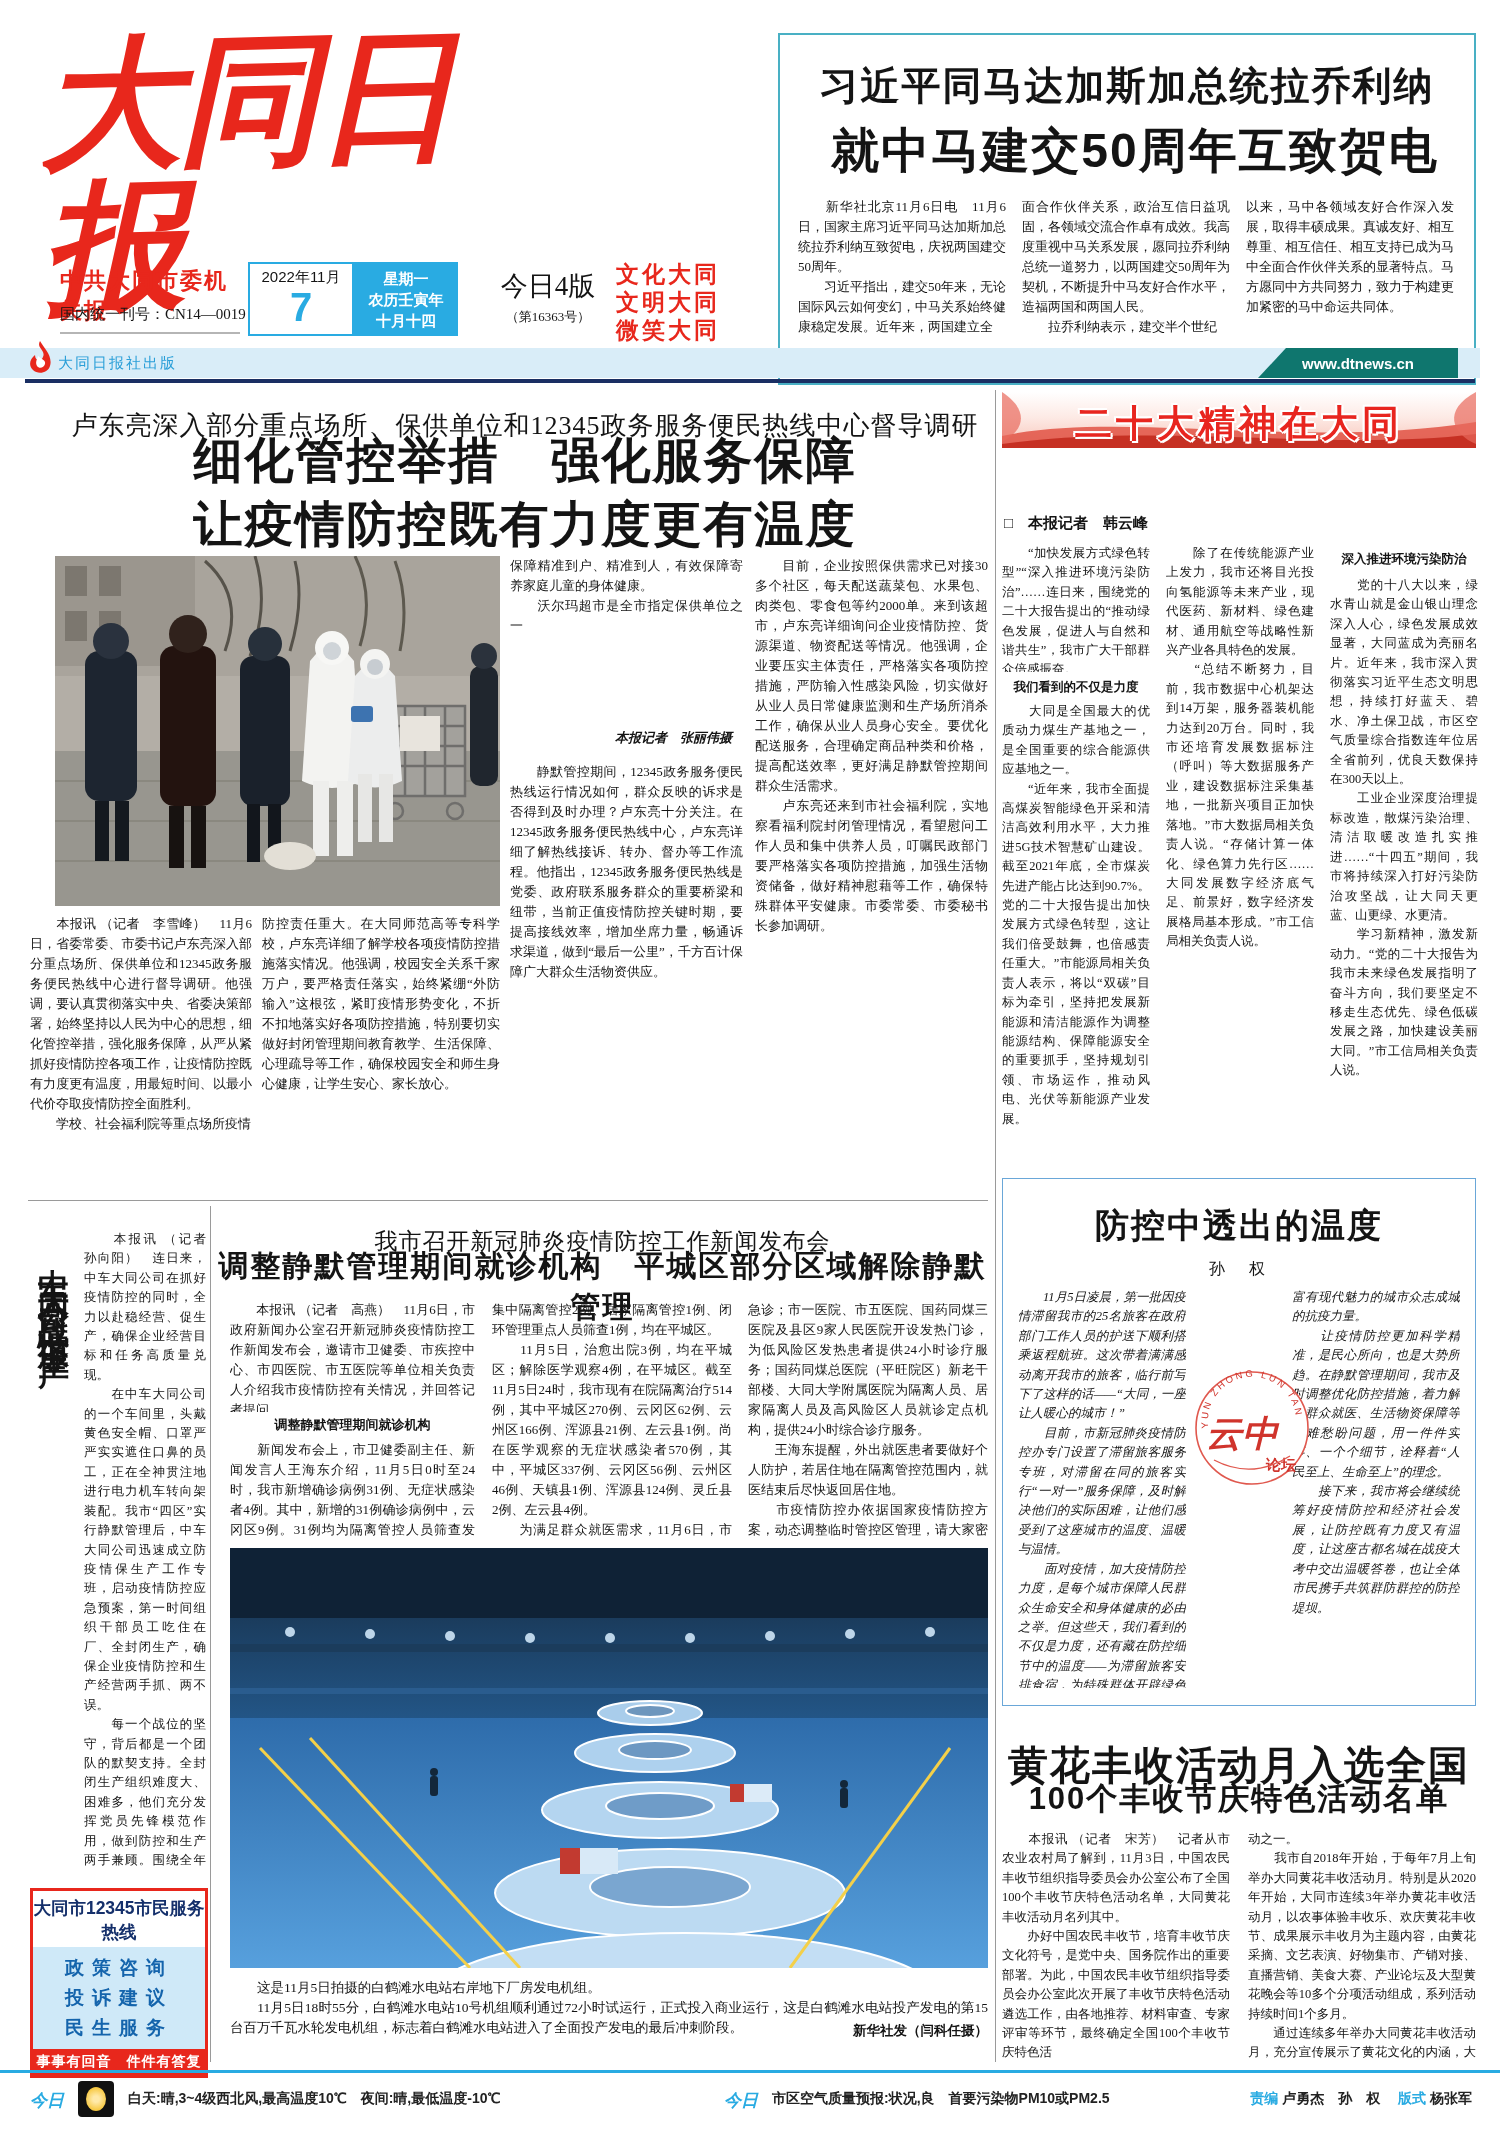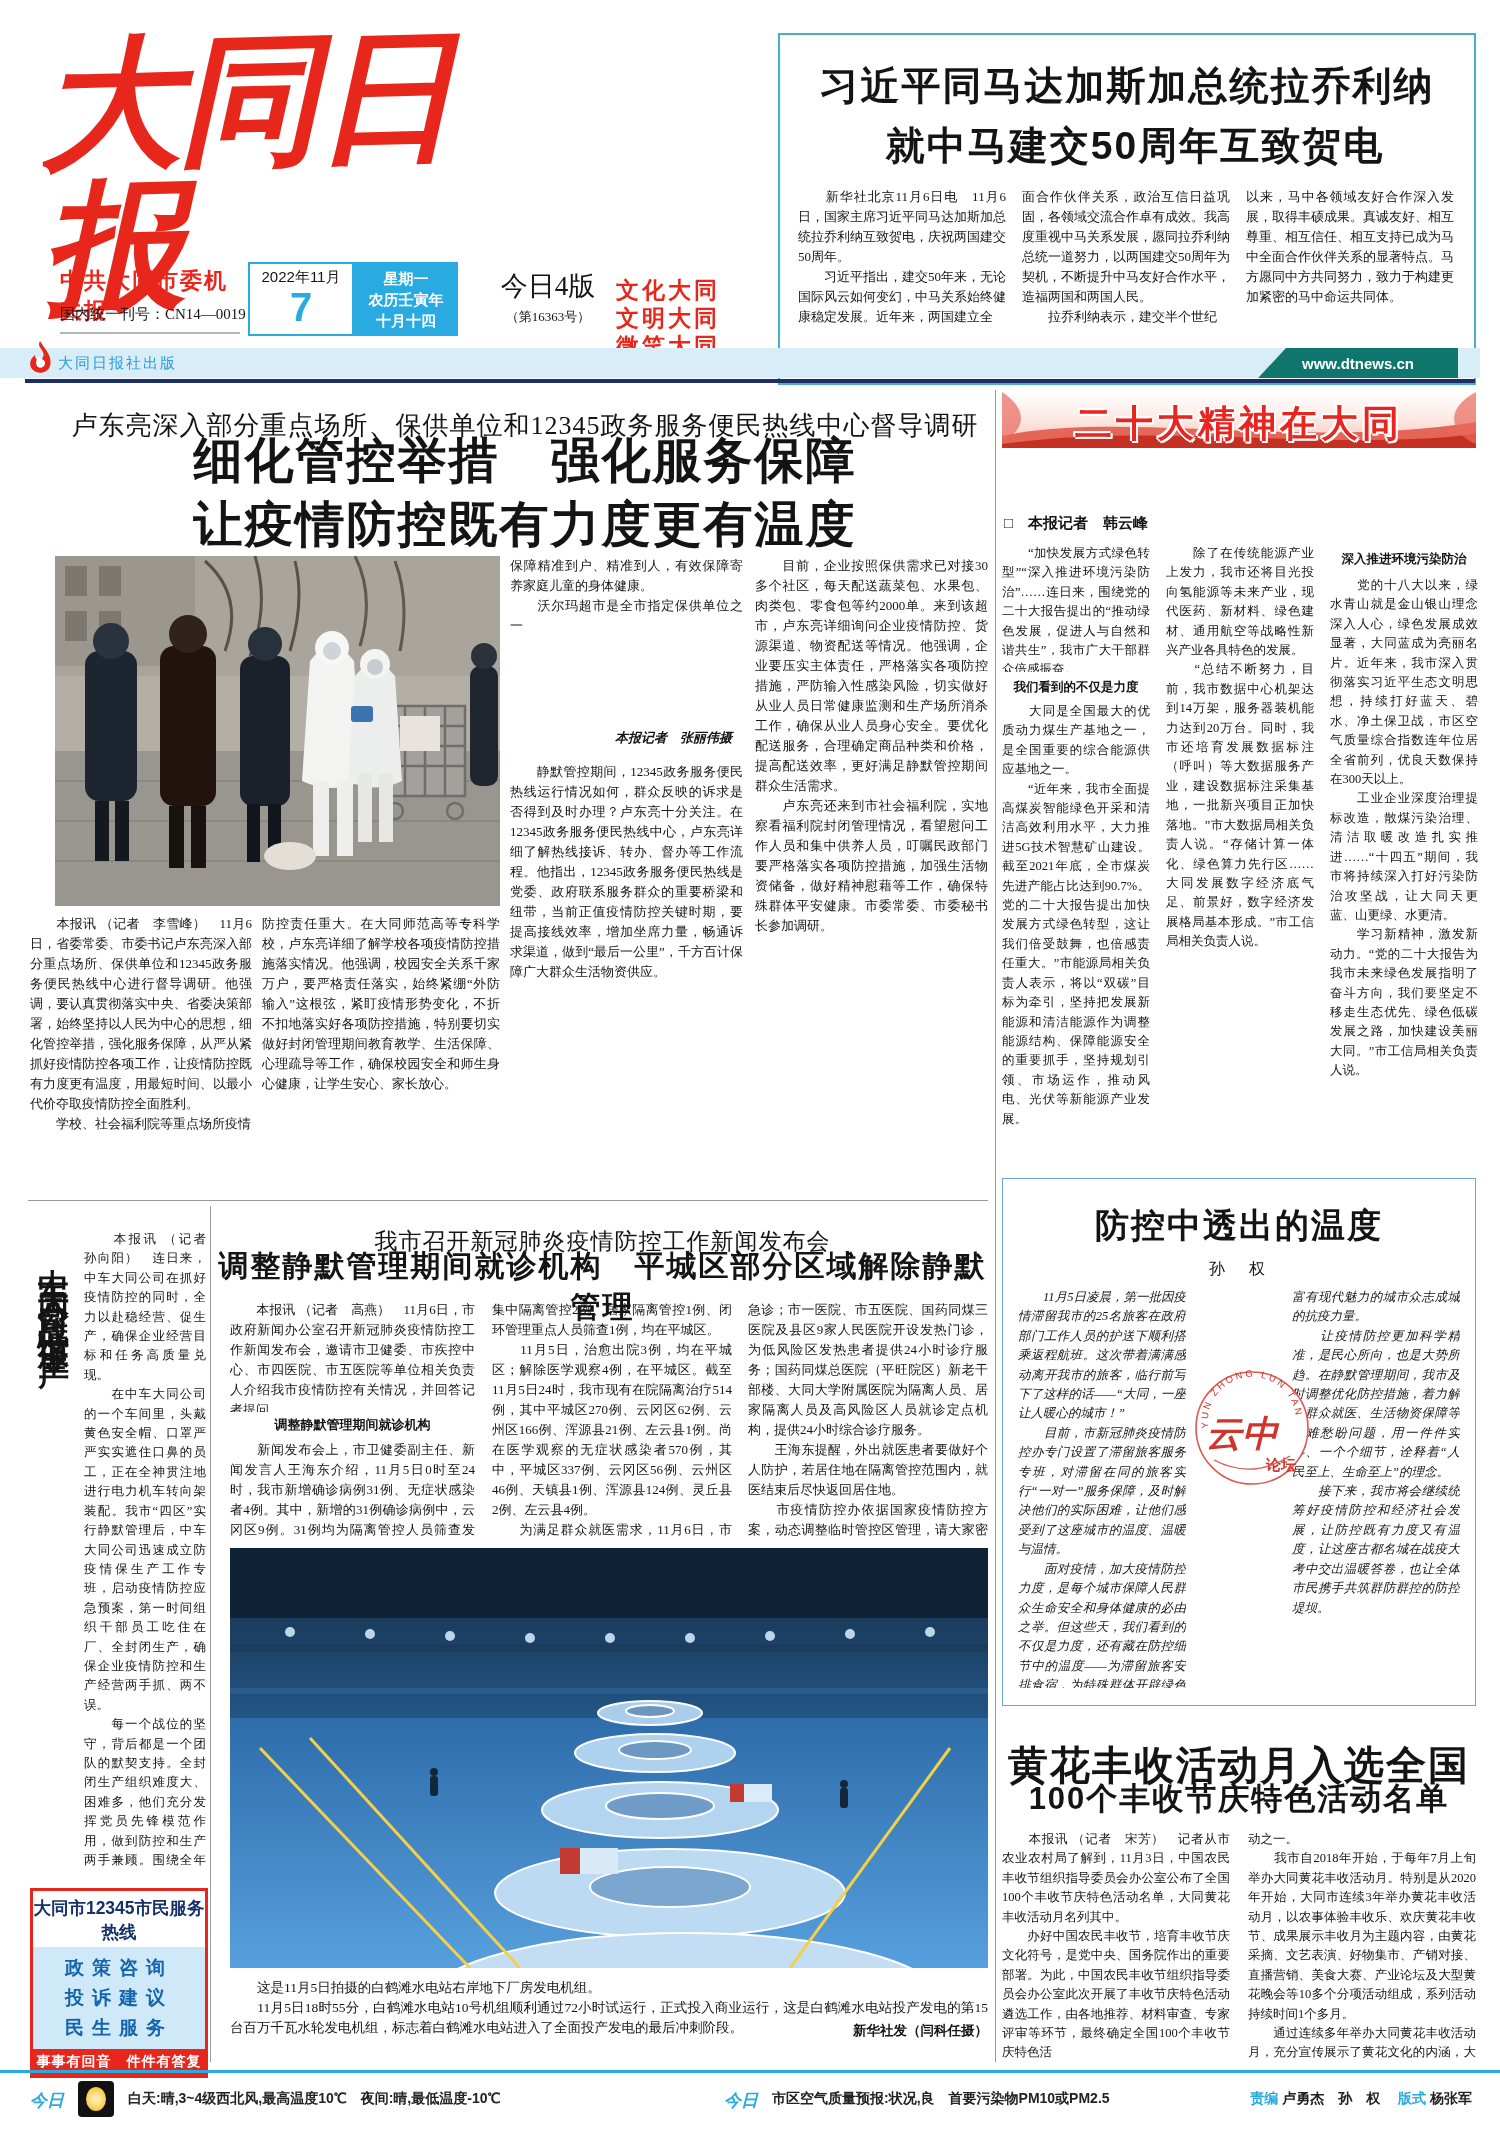--- a/index.html
+++ b/index.html
@@ -71,29 +71,29 @@
       <div>农历壬寅年</div>
       <div>十月十四</div>
     </div>
   </div>
 
   <div class="abs" style="left:488px;top:268px;width:120px;text-align:center;">
     <div style="font-size:27px;">今日4版</div>
     <div style="font-size:13px;margin-top:4px;">（第16363号）</div>
   </div>
 
-  <div class="abs sans red" style="left:616px;top:260px;font-size:23px;font-weight:800;line-height:28px;letter-spacing:3px;margin-top:16px;">
+  <div class="abs sans red" style="left:616px;top:260px;font-size:23px;font-weight:800;line-height:28px;letter-spacing:3px;">
     <div>文化大同</div>
     <div>文明大同</div>
     <div>微笑大同</div>
   </div>
 
   <div class="abs" style="left:778px;top:33px;width:698px;height:352px;border:2px solid #49b0c4;box-sizing:border-box;">
     <div class="sans hl" style="font-size:39px;margin-top:24px;">习近平同马达加斯加总统拉乔利纳</div>
-    <div class="sans hl" style="font-size:39px;margin-top:6px;padding-left:16px;">就中马建交50周年互致贺电</div>
+    <div class="sans hl" style="font-size:48px;margin-top:6px;padding-left:16px;">就中马建交50周年互致贺电</div>
     <div style="display:flex;gap:16px;padding:14px 18px 0;">
       <div class="col just" style="width:208px;height:190px;">　　新华社北京11月6日电　11月6日，国家主席习近平同马达加斯加总统拉乔利纳互致贺电，庆祝两国建交50周年。
 　　习近平指出，建交50年来，无论国际风云如何变幻，中马关系始终健康稳定发展。近年来，两国建立全</div>
       <div class="col just" style="width:208px;height:190px;">面合作伙伴关系，政治互信日益巩固，各领域交流合作卓有成效。我高度重视中马关系发展，愿同拉乔利纳总统一道努力，以两国建交50周年为契机，不断提升中马友好合作水平，造福两国和两国人民。
 　　拉乔利纳表示，建交半个世纪</div>
       <div class="col just" style="width:208px;height:190px;">以来，马中各领域友好合作深入发展，取得丰硕成果。真诚友好、相互尊重、相互信任、相互支持已成为马中全面合作伙伴关系的显著特点。马方愿同中方共同努力，致力于构建更加紧密的马中命运共同体。</div>
     </div>
   </div>
 
   <div class="abs pub-bar" style="left:0;top:348px;width:1480px;height:30px;">

